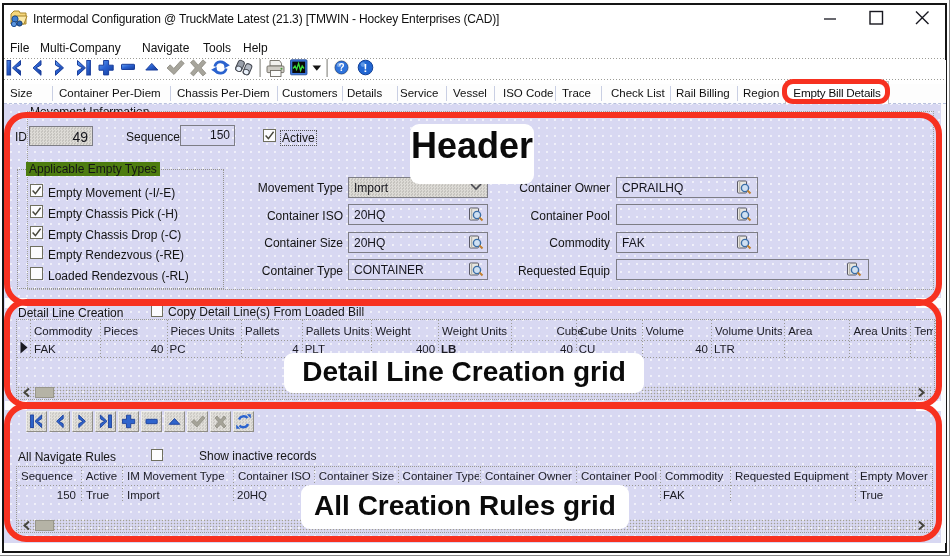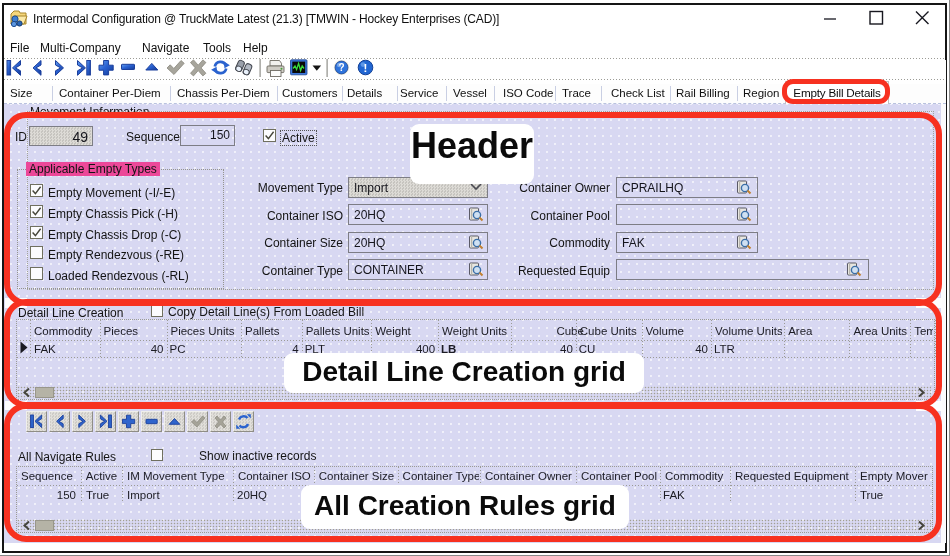--- a/index.html
+++ b/index.html
@@ -166,21 +166,21 @@
 <div class="abs field num" style="left:180px;top:125px;width:55px;height:21px;font-size:12px;color:#15151c;padding:2px 4px 0 0;">150</div>
 <div class="abs cb" style="left:263px;top:129px;">
     <svg class="check" viewBox="0 0 11 11">
       <path d="M1.6 5.6 L4.4 8.6 L9.6 1.8" stroke="#45453a" stroke-width="1.4" fill="none"></path>
     </svg>
   </div>
 <div class="abs lbl" style="left:280px;top:130px;border:1px dotted #555;padding:0 1px;">Active</div>
 
 
 <div class="abs dotted" style="left:17px;top:169px;width:207px;height:120px;"></div>
-<div class="abs lbl" style="left:26px;top:162px;background:#ec4899;padding:0 3px;">Applicable Empty Types</div>
+<div class="abs lbl" style="left:26px;top:162px;background:#4d7c0f;padding:0 3px;">Applicable Empty Types</div>
 <div class="abs cb" style="left:30px;top:184px;">
     <svg class="check" viewBox="0 0 11 11">
       <path d="M1.6 5.6 L4.4 8.6 L9.6 1.8" stroke="#45453a" stroke-width="1.4" fill="none"></path>
     </svg>
   </div>
 <div class="abs lbl" style="left:48px;top:186px;">Empty Movement (-I/-E)</div>
 <div class="abs cb" style="left:30px;top:205px;">
     <svg class="check" viewBox="0 0 11 11">
       <path d="M1.6 5.6 L4.4 8.6 L9.6 1.8" stroke="#45453a" stroke-width="1.4" fill="none"></path>
     </svg>

